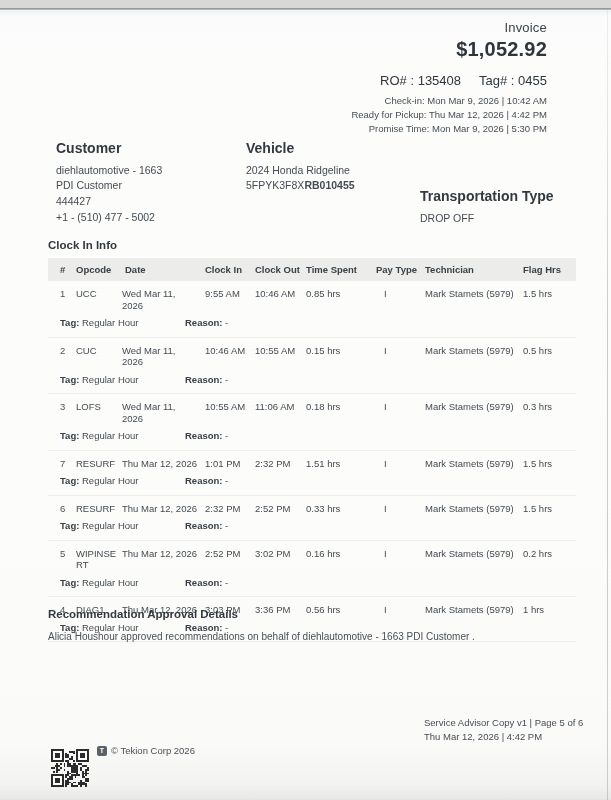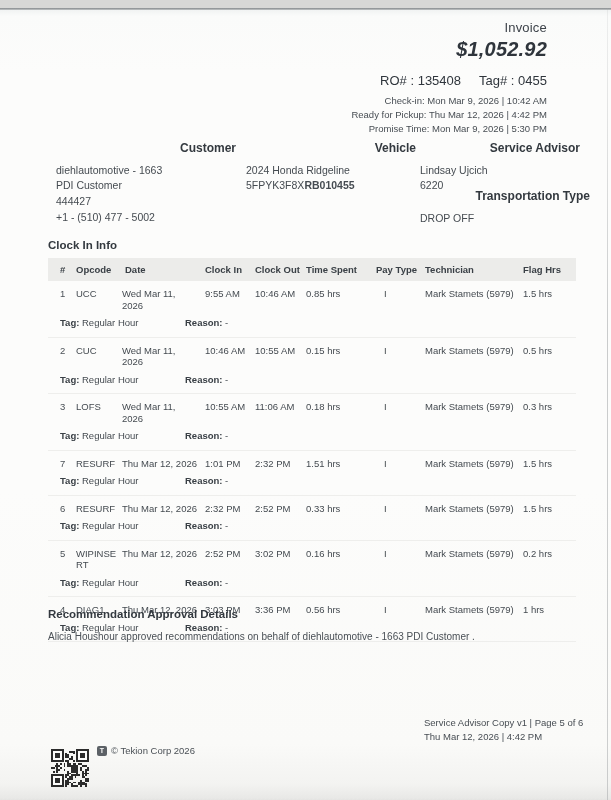--- a/index.html
+++ b/index.html
@@ -17,28 +17,28 @@
   .scan-top-edge { position: absolute; top: 0; left: 0; width: 100%; height: 2px;
     background: linear-gradient(180deg, #85898c, #c3c6c7); }
   .scan-right-edge { position: absolute; top: 0; right: 3px; width: 1px; height: 100%;
     background: linear-gradient(180deg, rgba(160,163,165,0.15), rgba(160,163,165,0.55) 40%, rgba(160,163,165,0.5)); }
   .scan-bottom-band { position: absolute; bottom: 0; left: 0; width: 100%; height: 10px;
     background: linear-gradient(180deg, rgba(200,200,197,0), rgba(196,196,193,0.45)); }
 
   
   .invoice-header { position: absolute; top: 12px; right: 64px; text-align: right; }
   .invoice-title { font-size: 13px; color: #3d434a; letter-spacing: 0.2px; }
-  .invoice-amount { font-size: 20px; font-weight: 700; color: #2f353c; margin-top: 3px; letter-spacing: 0.2px; font-style: italic; }
+  .invoice-amount { font-size: 20px; font-weight: 700; color: #2f353c; margin-top: 3px; letter-spacing: 0.2px; }
   .ro-line { margin-top: 12px; font-size: 13px; font-weight: 400; color: #2f353c; }
   .ro-line .tag-num { margin-left: 18px; }
   .meta-lines { margin-top: 6px; font-size: 9.5px; line-height: 14px; color: #474d53; }
 
   
   .info-block { position: absolute; font-size: 10.5px; line-height: 15.5px; color: #454b51; }
-  .info-title { font-size: 12px; font-weight: 700; color: #33393f; margin-bottom: 6px; text-align: right; }
+  .info-title { font-size: 14px; font-weight: 700; color: #33393f; margin-bottom: 6px; }
   .customer-block { top: 133px; left: 56px; width: 180px; }
   .customer-phone { margin-top: 1px; }
   .vehicle-block { top: 133px; left: 246px; width: 170px; }
   .vin .vin-suffix { font-weight: 600; }
   .advisor-block { top: 133px; left: 420px; width: 160px; }
   .transport-block { top: 181px; left: 420px; width: 170px; }
 
   
   .clock-section { position: absolute; top: 231px; left: 48px; width: 528px; }
   .clock-title { font-size: 11.5px; font-weight: 700; color: #33393f; margin-bottom: 7px; }
@@ -111,25 +111,20 @@
     <div>444427</div>
     <div class="customer-phone">+1 - (510) 477 - 5002</div>
   </div>
 
   <div class="info-block vehicle-block">
     <div class="info-title">Vehicle</div>
     <div>2024 Honda Ridgeline</div>
     <div class="vin"><span>5FPYK3F8X</span><span class="vin-suffix">RB010455</span></div>
   </div>
 
-  <div class="info-block advisor-block">
-    <div class="info-title">Service Advisor</div>
-    <div>Lindsay Ujcich</div>
-    <div>6220</div>
-  </div>
 
   <div class="info-block transport-block">
     <div class="info-title">Transportation Type</div>
     <div>DROP OFF</div>
   </div>
 
   <div class="clock-section">
     <div class="clock-title">Clock In Info</div>
     <table class="clock-table">
       <colgroup>

